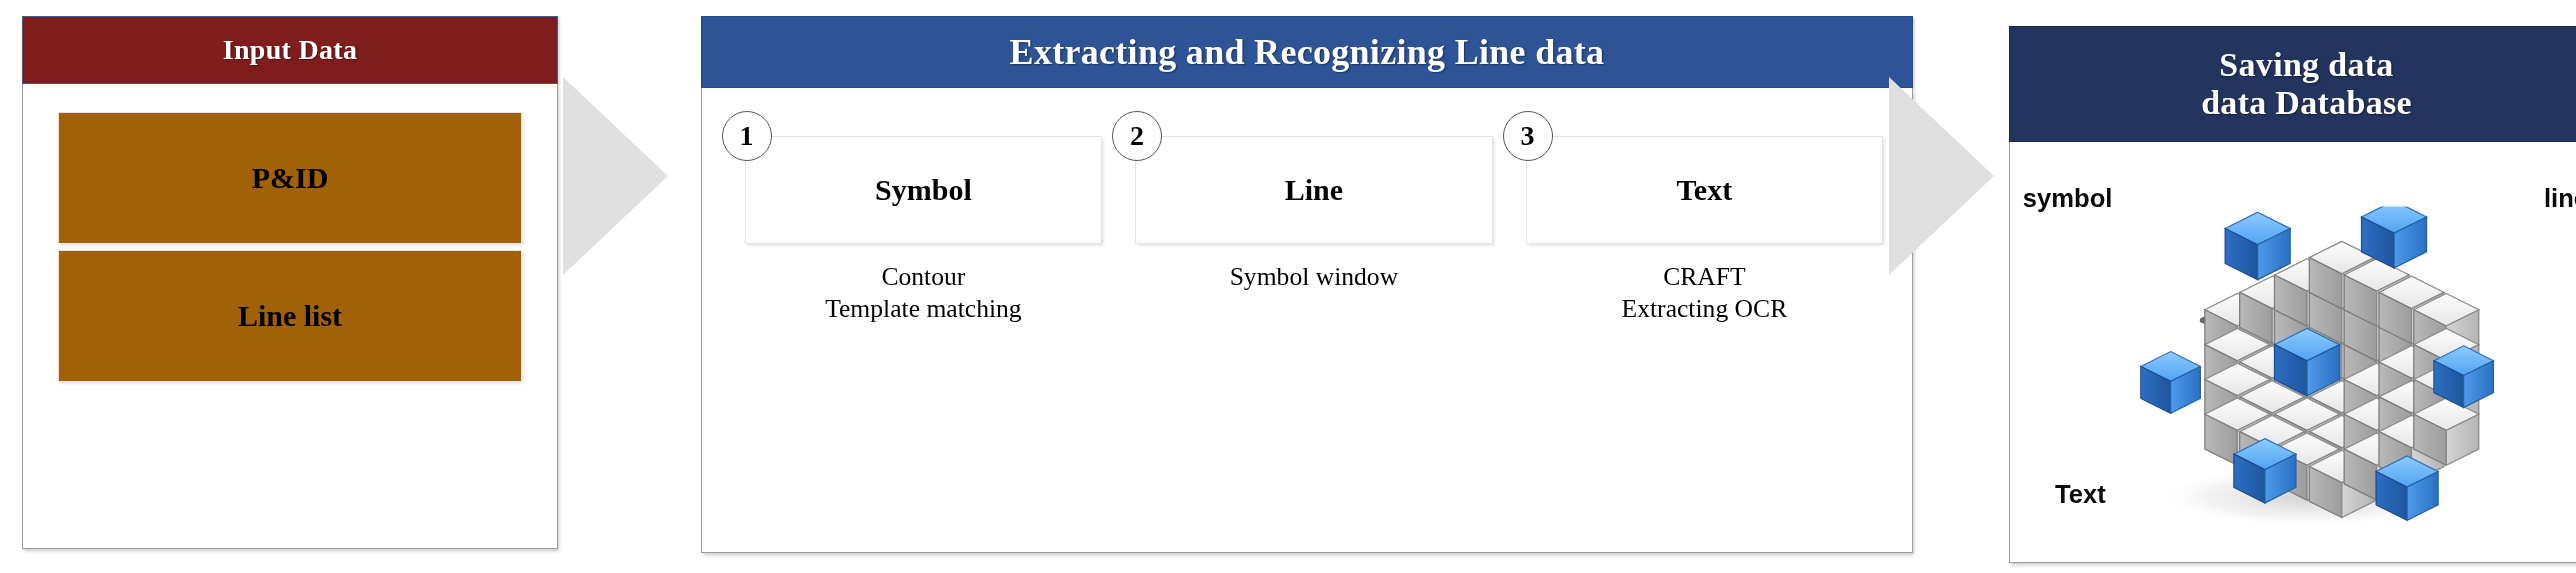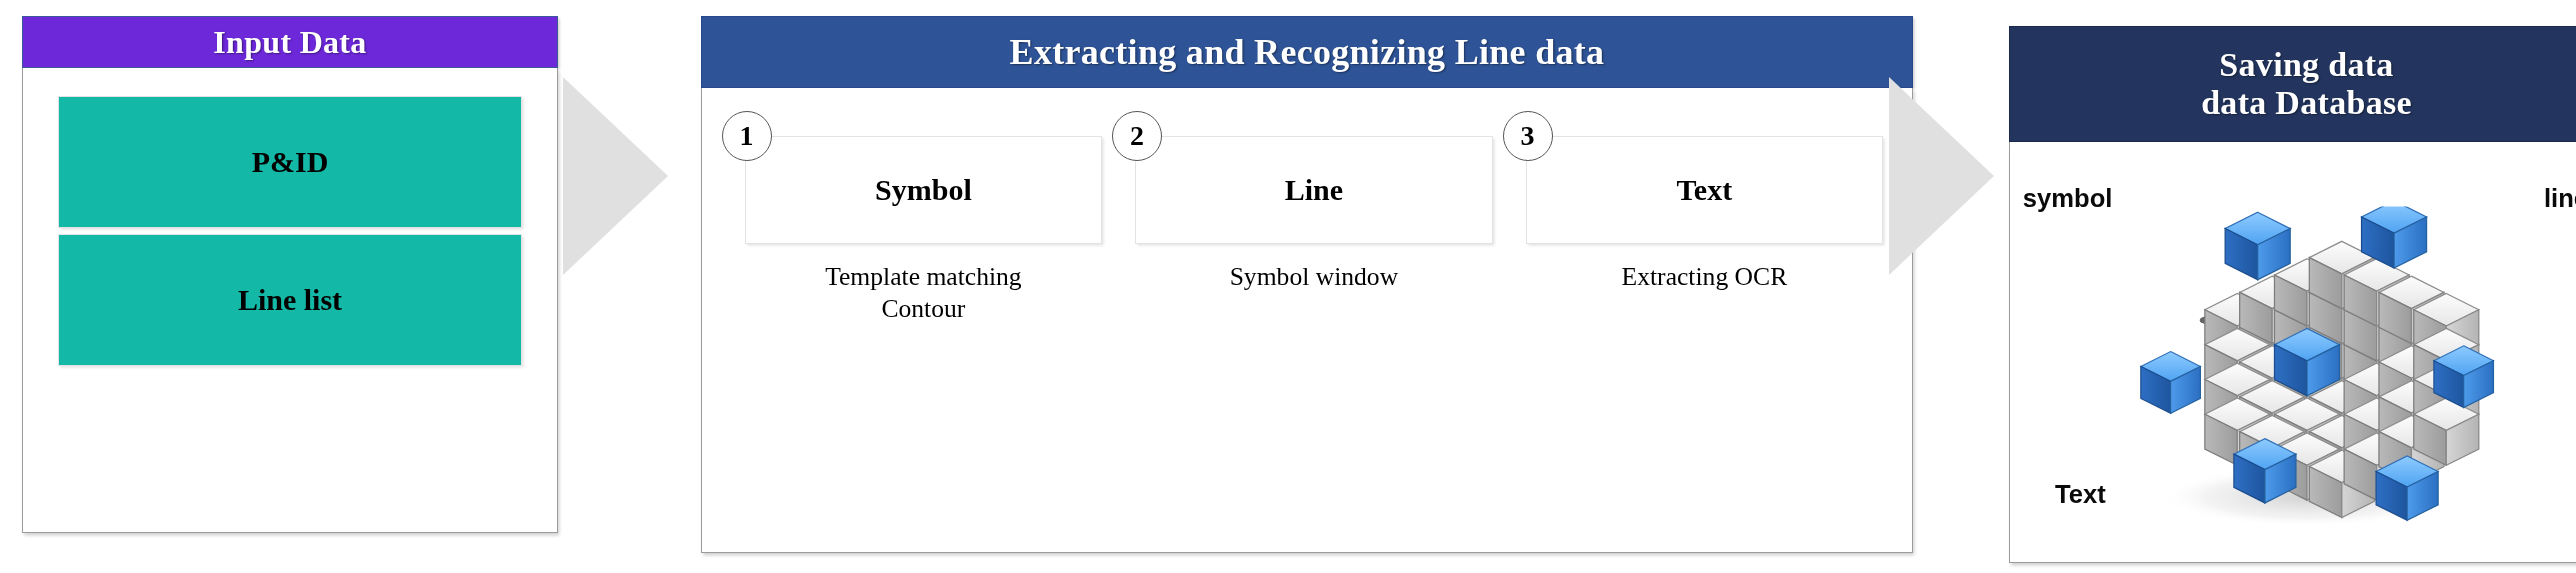--- a/index.html
+++ b/index.html
@@ -49,32 +49,32 @@
     position: relative;
   }
 
   
   #panel-input {
     left: 22px;
     top: 16.3px;
     width: 536px;
   }
   #panel-input .panel-header {
-    height: 52px;
-    background: #6d28d9;
+    height: 68px;
+    background: #7f1d1d;
     border: 1.2px solid #3A5998;
-    font-size: 32px;
+    font-size: 28px;
   }
   #panel-input .panel-body {
     height: 465px;
     padding: 28px 35px 0 35px;
   }
   .inner-box {
     box-sizing: border-box;
-    background: #14b8a6;
+    background: #a16207;
     border: 1.2px solid #E3E3E3;
     box-shadow: 1.7px 2.3px 2.9px rgba(0,0,0,0.13);
     display: flex;
     align-items: center;
     justify-content: center;
     font-weight: bold;
     color: #000000;
   }
   #panel-input .inner-box {
     height: 132px;
@@ -228,38 +228,39 @@
 
   <div class="panel" id="panel-extract">
     <div class="panel-header">Extracting and Recognizing Line data</div>
     <div class="panel-body">
       <div class="steps-row">
 
         <div class="step">
           <div class="step-badge">1</div>
           <div class="step-box">Symbol</div>
           <div class="step-caption">
+            <div>Contour</div>
             <div>Template matching</div>
-            <div>Contour</div>
           </div>
         </div>
 
         <div class="step">
           <div class="step-badge">2</div>
           <div class="step-box">Line</div>
           <div class="step-caption">
             <div>Symbol window</div>
             <div></div>
           </div>
         </div>
 
         <div class="step">
           <div class="step-badge">3</div>
           <div class="step-box">Text</div>
           <div class="step-caption">
+            <div>CRAFT</div>
             <div>Extracting OCR</div>
           </div>
         </div>
 
       </div>
     </div>
   </div>
 
   <div class="arrow" id="arrow-2"></div>
 

